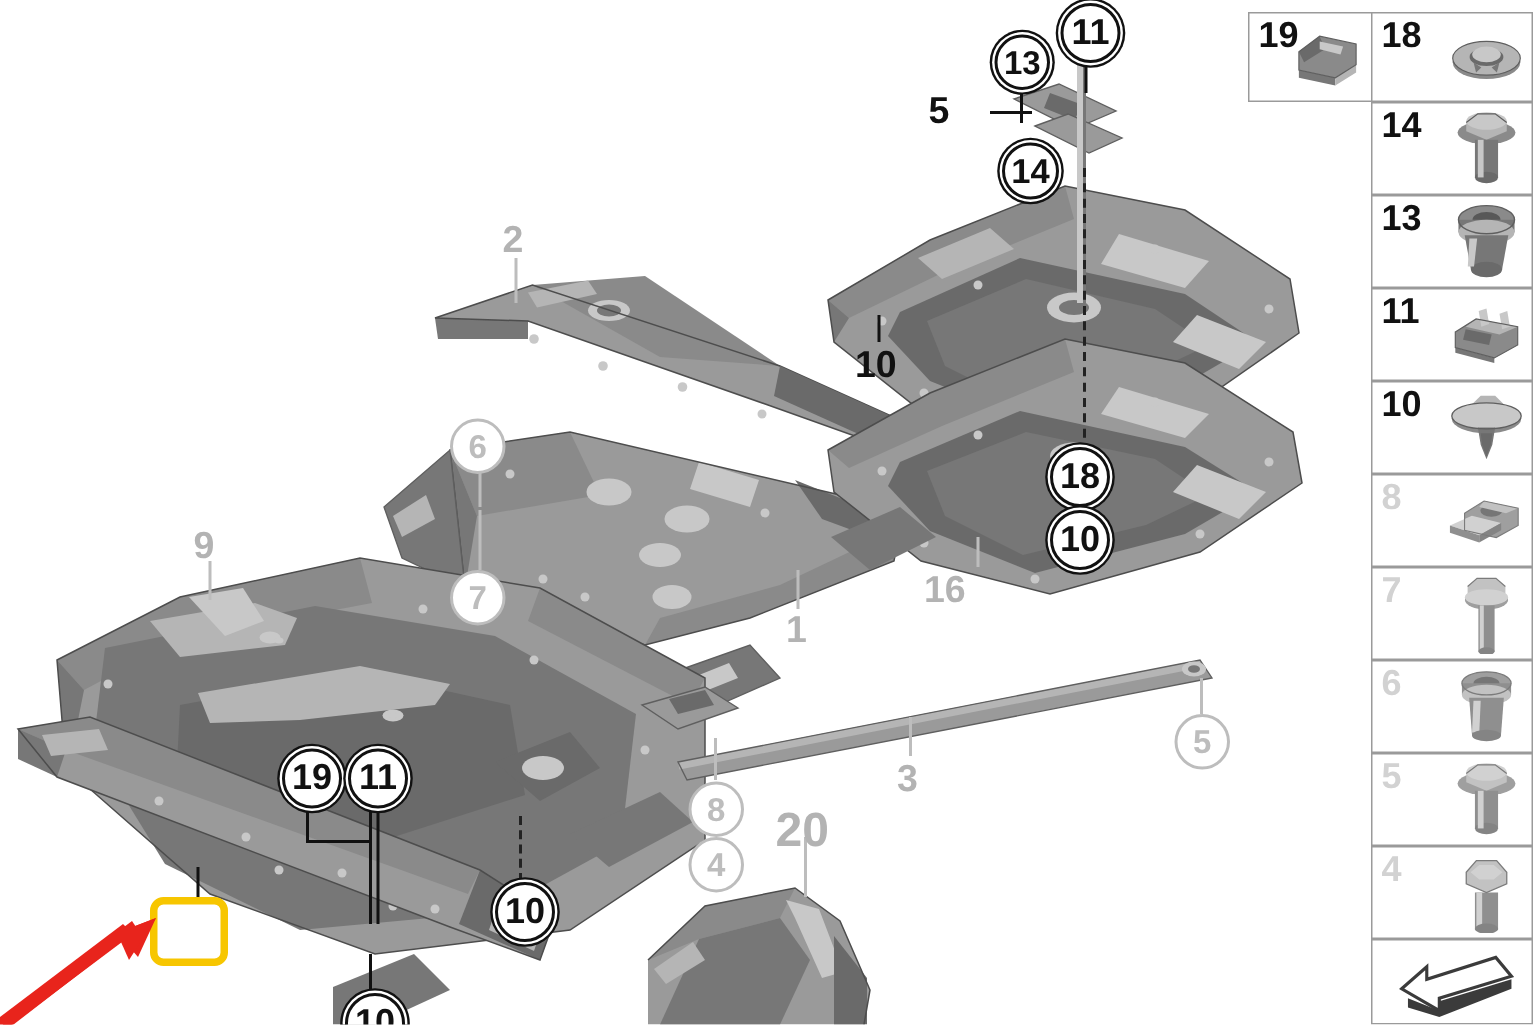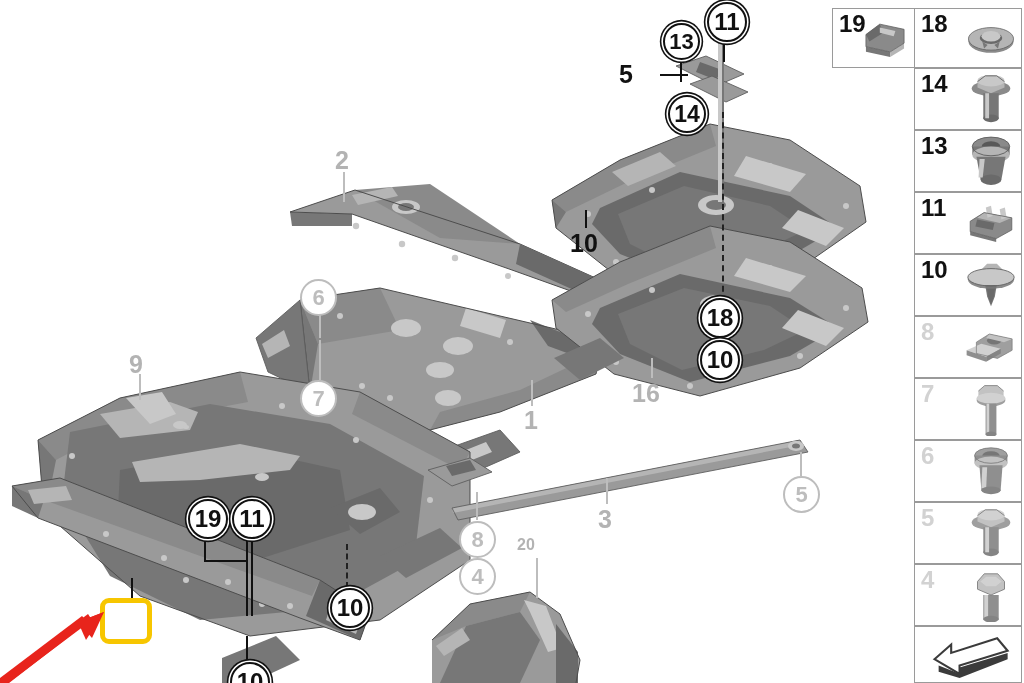--- a/index.html
+++ b/index.html
@@ -253,31 +253,31 @@
   <div class="lead leadv" style="left:246px;top:636px;height:24px;"></div>
 
   <div id="callouts">
       <div class="cir active" style="left: 707px; top: 2px; width: 40px; height: 40px; font-size: 24px;">11</div>
       <div class="cir active" style="left: 663px; top: 23px; width: 37px; height: 37px; font-size: 22px;">13</div>
       <div class="lbl active" style="left: 619px; top: 62px; font-size: 25px;">5</div>
       <div class="cir active" style="left: 668px; top: 95px; width: 38px; height: 38px; font-size: 23px;">14</div>
       <div class="lbl active" style="left: 570px; top: 231px; font-size: 25px;">10</div>
       <div class="cir active" style="left: 700px; top: 298px; width: 40px; height: 40px; font-size: 24px;">18</div>
       <div class="cir active" style="left: 700px; top: 340px; width: 40px; height: 40px; font-size: 24px;">10</div>
-      <div class="lbl dim" style="left: 632px; top: 381px; font-size: 25px;">16</div>
+      <div class="lbl dim" style="left: 616px; top: 381px; font-size: 25px;">16</div>
       <div class="lbl dim" style="left: 335px; top: 148px; font-size: 25px;">2</div>
       <div class="cir dim" style="left: 300px; top: 279px; width: 37px; height: 37px; font-size: 22px;">6</div>
       <div class="cir dim" style="left: 300px; top: 380px; width: 37px; height: 37px; font-size: 22px;">7</div>
       <div class="lbl dim" style="left: 129px; top: 352px; font-size: 25px;">9</div>
       <div class="lbl dim" style="left: 524px; top: 408px; font-size: 25px;">1</div>
       <div class="lbl dim" style="left: 598px; top: 507px; font-size: 25px;">3</div>
       <div class="cir dim" style="left: 783px; top: 476px; width: 37px; height: 37px; font-size: 22px;">5</div>
       <div class="cir dim" style="left: 459px; top: 521px; width: 37px; height: 37px; font-size: 22px;">8</div>
       <div class="cir dim" style="left: 459px; top: 558px; width: 37px; height: 37px; font-size: 22px;">4</div>
-      <div class="lbl dim" style="left: 517px; top: 537px; font-size: 16px;">20</div>
+      <div class="lbl dim" style="left: 517px; top: 537px; font-size: 32px;">20</div>
       <div class="cir active" style="left: 188px; top: 499px; width: 40px; height: 40px; font-size: 24px;">19</div>
       <div class="cir active" style="left: 232px; top: 499px; width: 40px; height: 40px; font-size: 24px;">11</div>
       <div class="cir active" style="left: 330px; top: 588px; width: 40px; height: 40px; font-size: 24px;">10</div>
       <div class="lbl active" style="left: 110px; top: 602px; font-size: 28px;">17</div>
       <div class="cir active" style="left: 230px; top: 662px; width: 40px; height: 40px; font-size: 24px;">10</div>
     </div>
 
   <div id="hl17" style="left:100px;top:598px;width:52px;height:46px;"></div>
 
   <svg id="redarrow" width="130" height="90" style="left:0px;top:600px;">

